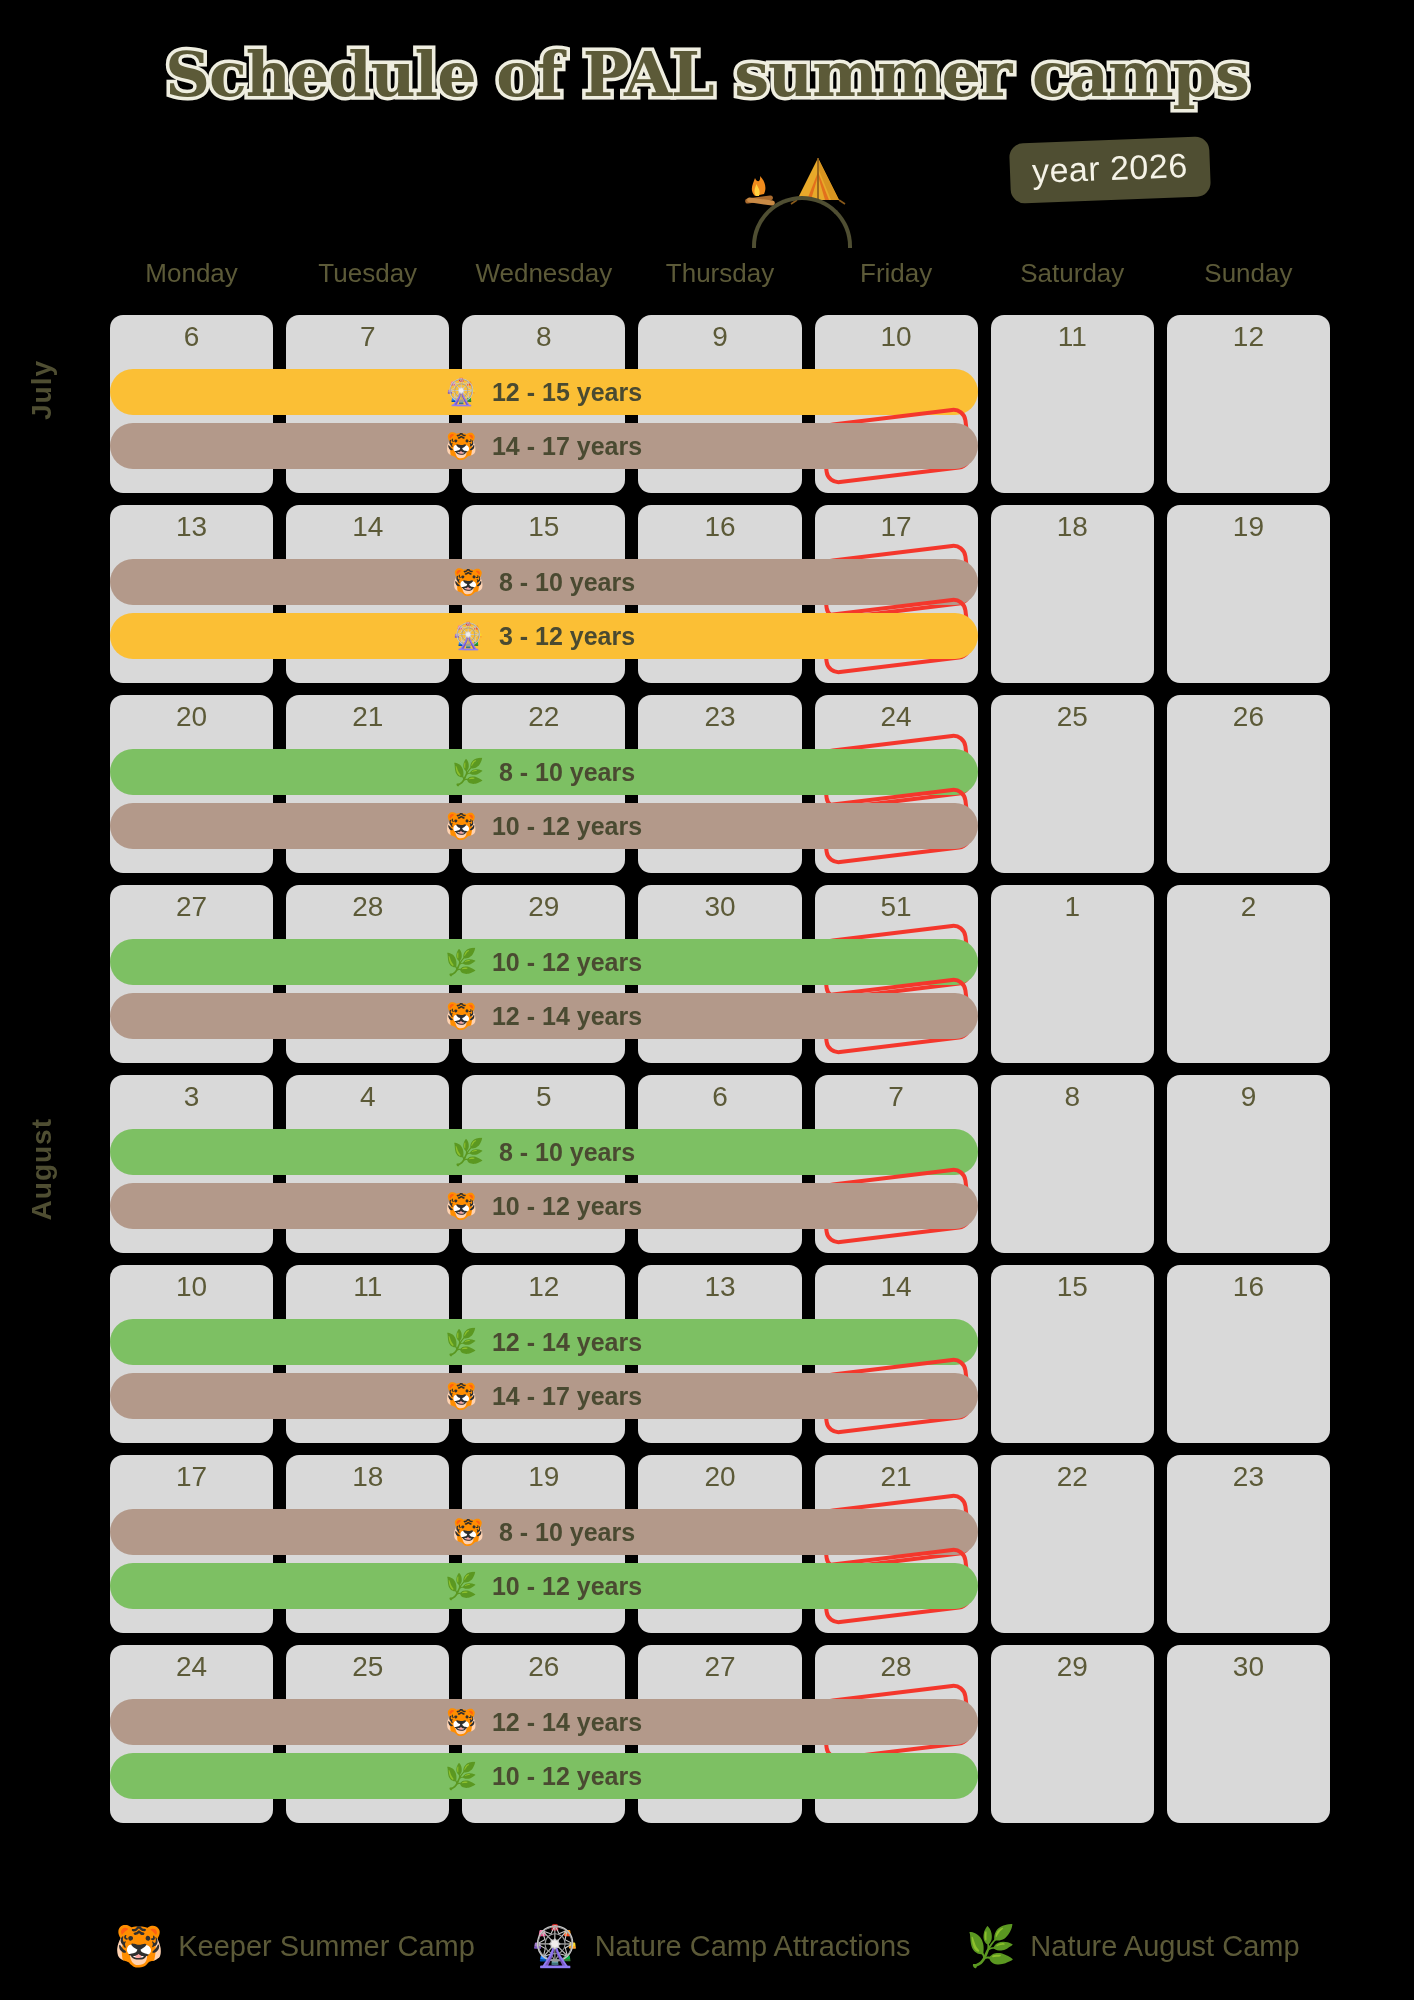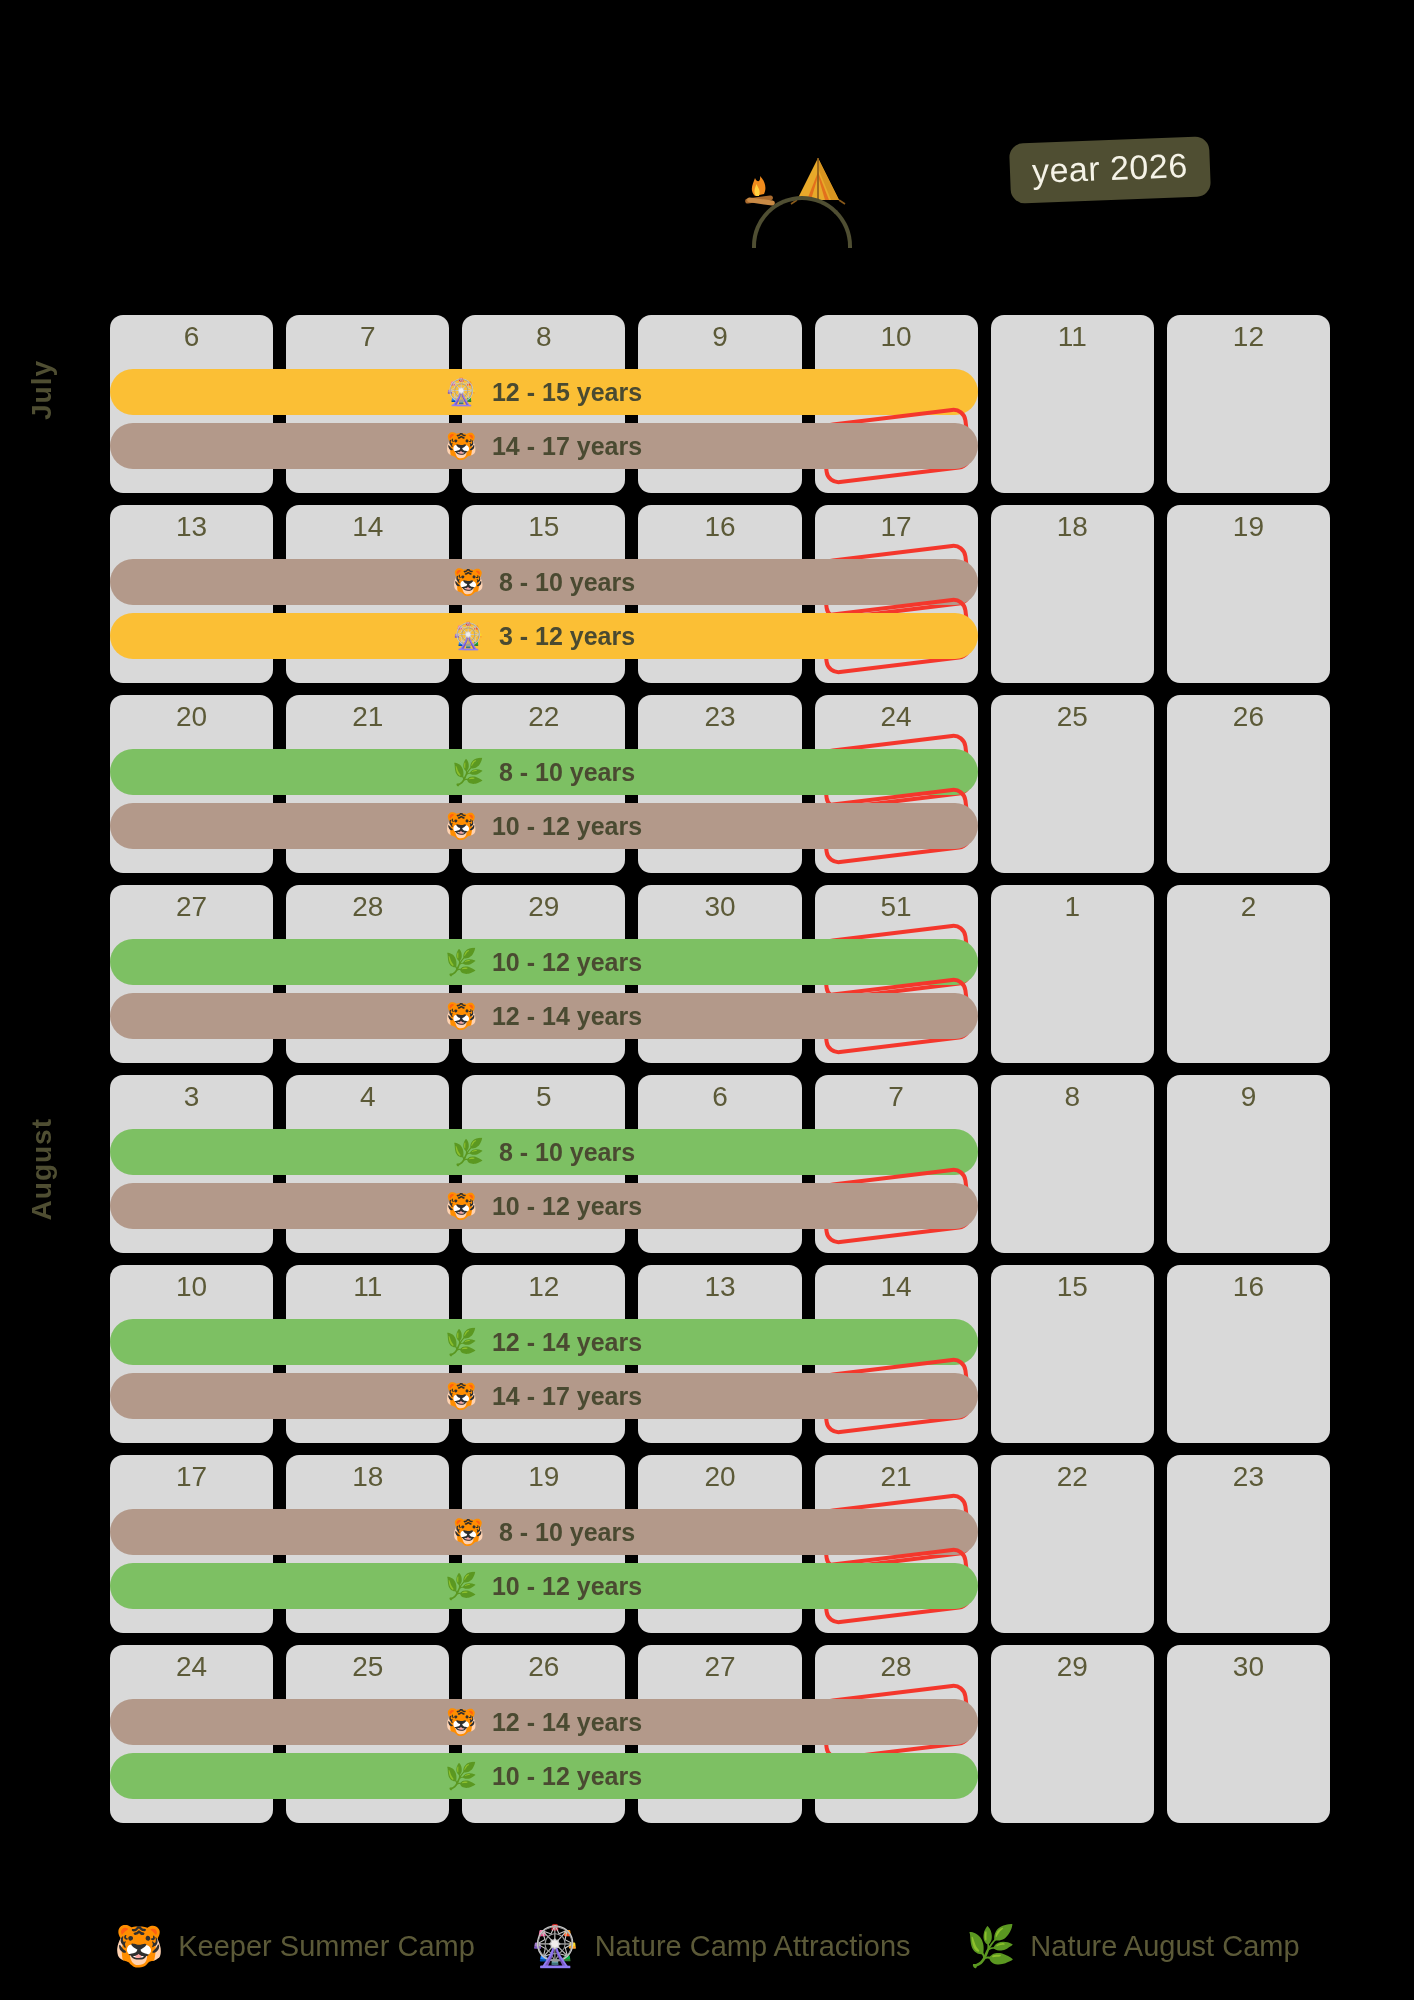--- a/index.html
+++ b/index.html
@@ -176,20 +176,21 @@
     color: #5c5a38;
     font-size: 29px;
   }
   .legend-icon { font-size: 40px; line-height: 1; }
 </style>
 </head>
 <body>
 
 <div id="page">
 
+  <div class="title">Schedule of PAL summer camps</div>
 
   <div class="year-badge">year 2026</div>
 
   <div class="campfire-deco">
     <svg width="130" height="60" viewBox="0 0 130 60">
 
       <g>
         <path d="M20 46 C14 40 18 34 20 28 C22 33 26 32 25 26 C30 31 32 38 29 44 Z" fill="#f08b1d"></path>
         <path d="M21 46 C18 42 20 38 21.5 34 C23 38 26 40 24 46 Z" fill="#ffd23f"></path>
         <rect x="10" y="47" width="28" height="5" rx="2.5" fill="#a96a2e" transform="rotate(-8 24 49)"></rect>
@@ -202,20 +203,29 @@
         <path d="M83 22 L94 50 L72 50 Z" fill="#e2701d"></path>
         <path d="M83 26 L90 50 L76 50 Z" fill="#e8a92a"></path>
         <line x1="83" y1="8" x2="83" y2="52" stroke="#8a5a1a" stroke-width="1.6"></line>
         <line x1="62" y1="50" x2="56" y2="54" stroke="#8a5a1a" stroke-width="1.6"></line>
         <line x1="104" y1="50" x2="110" y2="54" stroke="#8a5a1a" stroke-width="1.6"></line>
       </g>
     </svg>
   </div>
   <div class="arc"></div>
 
+  <div class="weekdays">
+    <div class="weekday">Monday</div>
+    <div class="weekday">Tuesday</div>
+    <div class="weekday">Wednesday</div>
+    <div class="weekday">Thursday</div>
+    <div class="weekday">Friday</div>
+    <div class="weekday">Saturday</div>
+    <div class="weekday">Sunday</div>
+  </div>
 
   <div class="month-label" id="month-july">July</div>
   <div class="month-label" id="month-august">August</div>
 
   <div class="weeks" id="weeks-container">
       <div class="week">
         <div class="cells">
           <div class="cell">
             <div class="daynum">6</div>
           </div>

